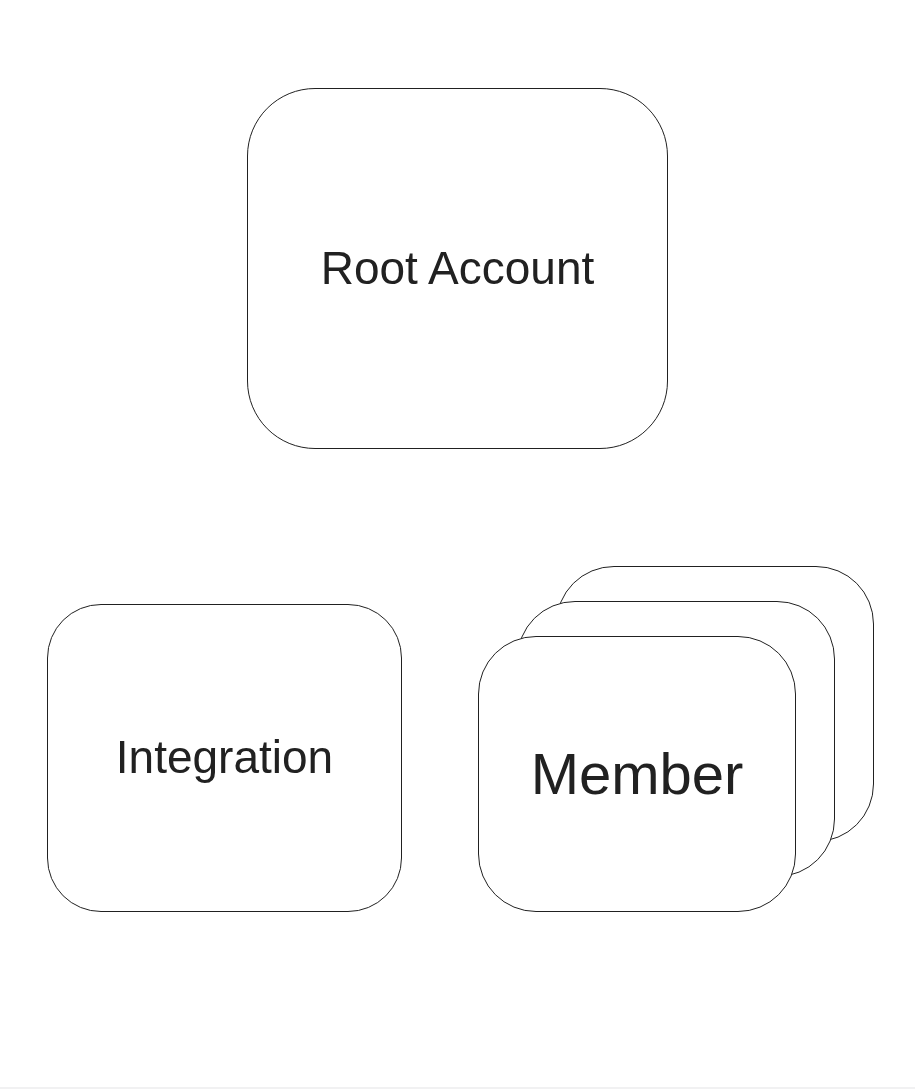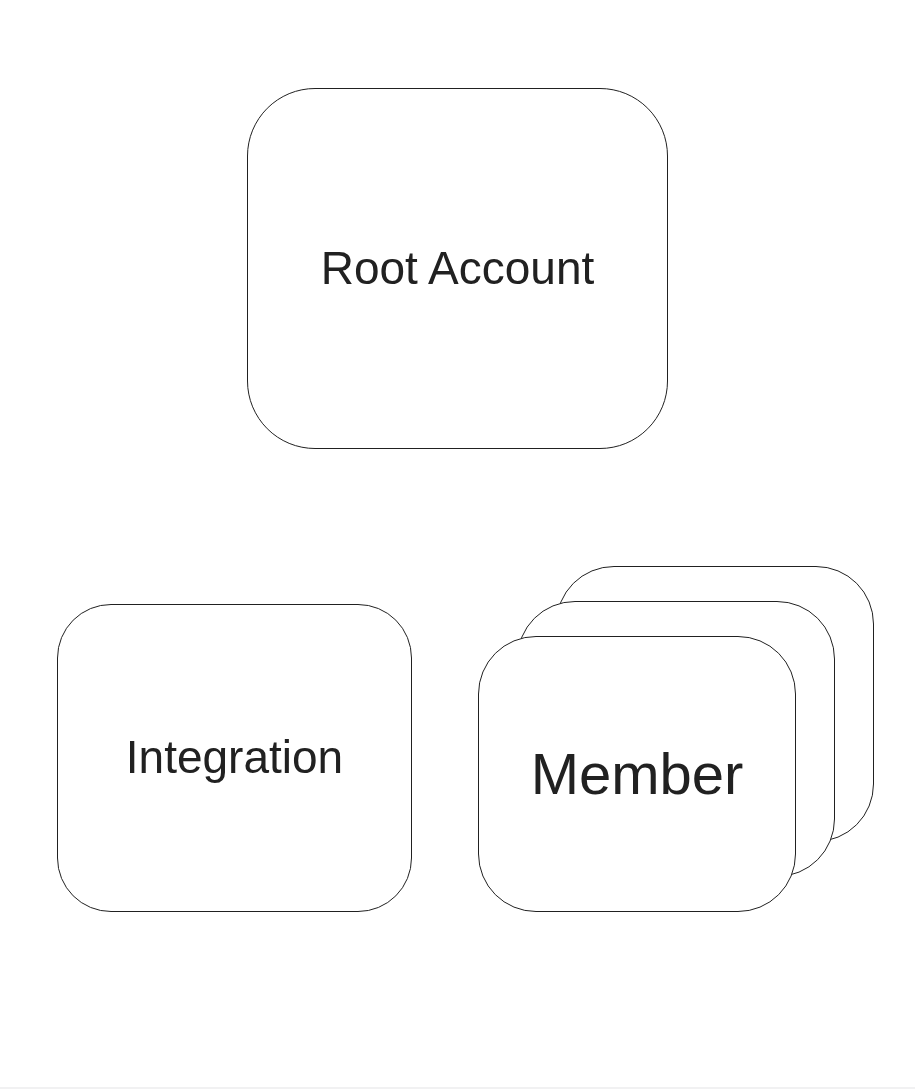--- a/index.html
+++ b/index.html
@@ -34,21 +34,21 @@
   .node-root {
     left: 247px;
     top: 88px;
     width: 421px;
     height: 361px;
     border-radius: 68px;
     font-size: 46px;
     line-height: 1.35;
   }
   .node-integration {
-    left: 57px;
+    left: 47px;
     top: 604px;
     width: 355px;
     height: 308px;
     border-radius: 54px;
     font-size: 46px;
     line-height: 1.38;
   }
   .stack-card {
     position: absolute;
     box-sizing: border-box;

